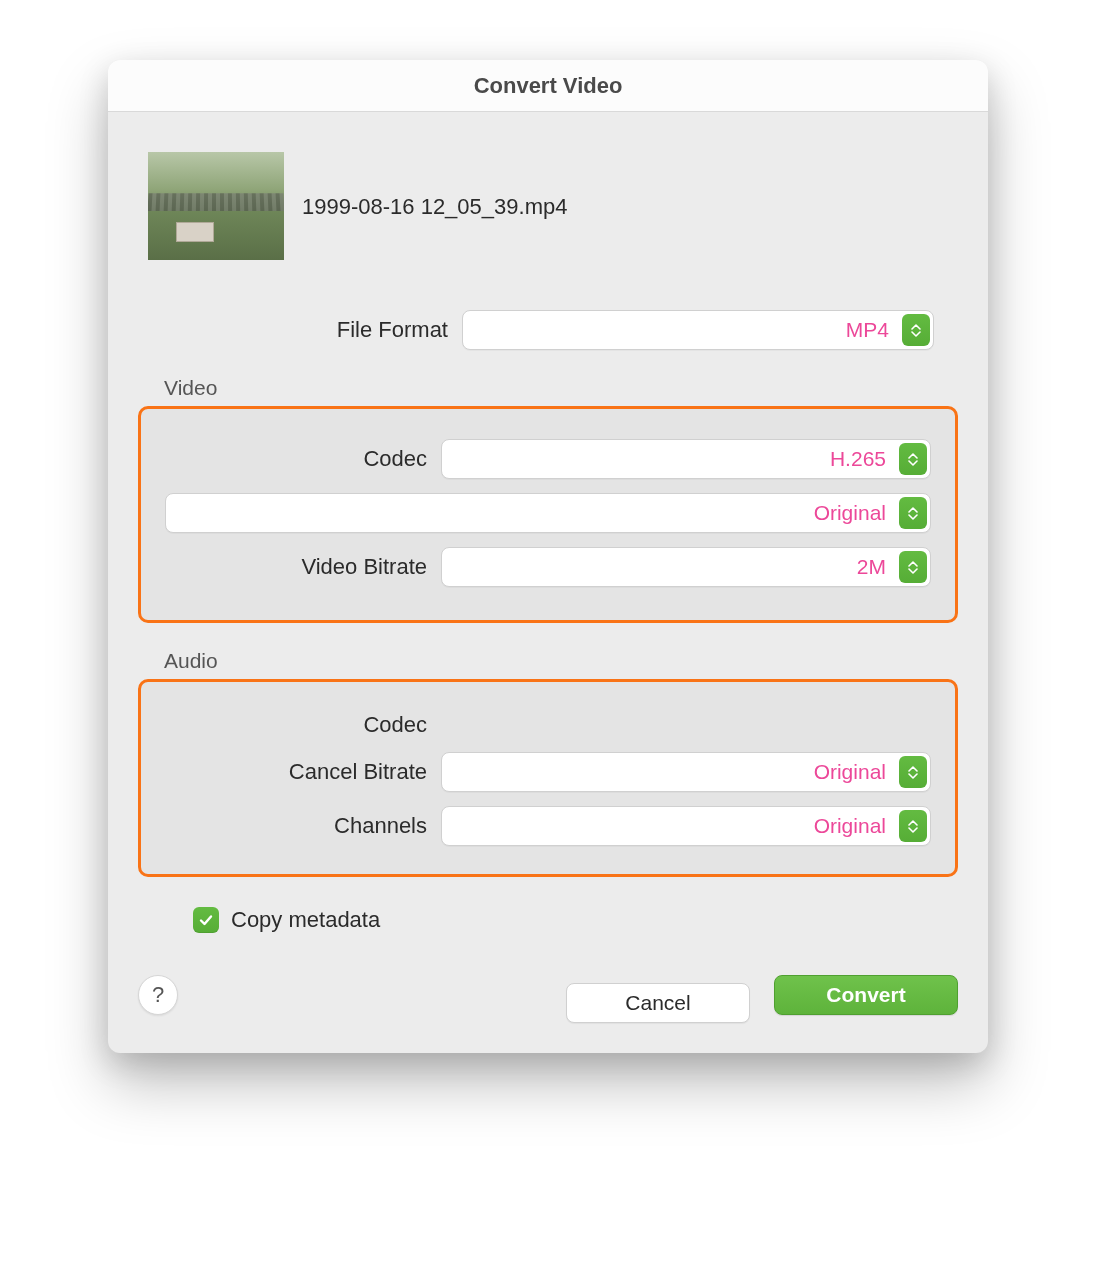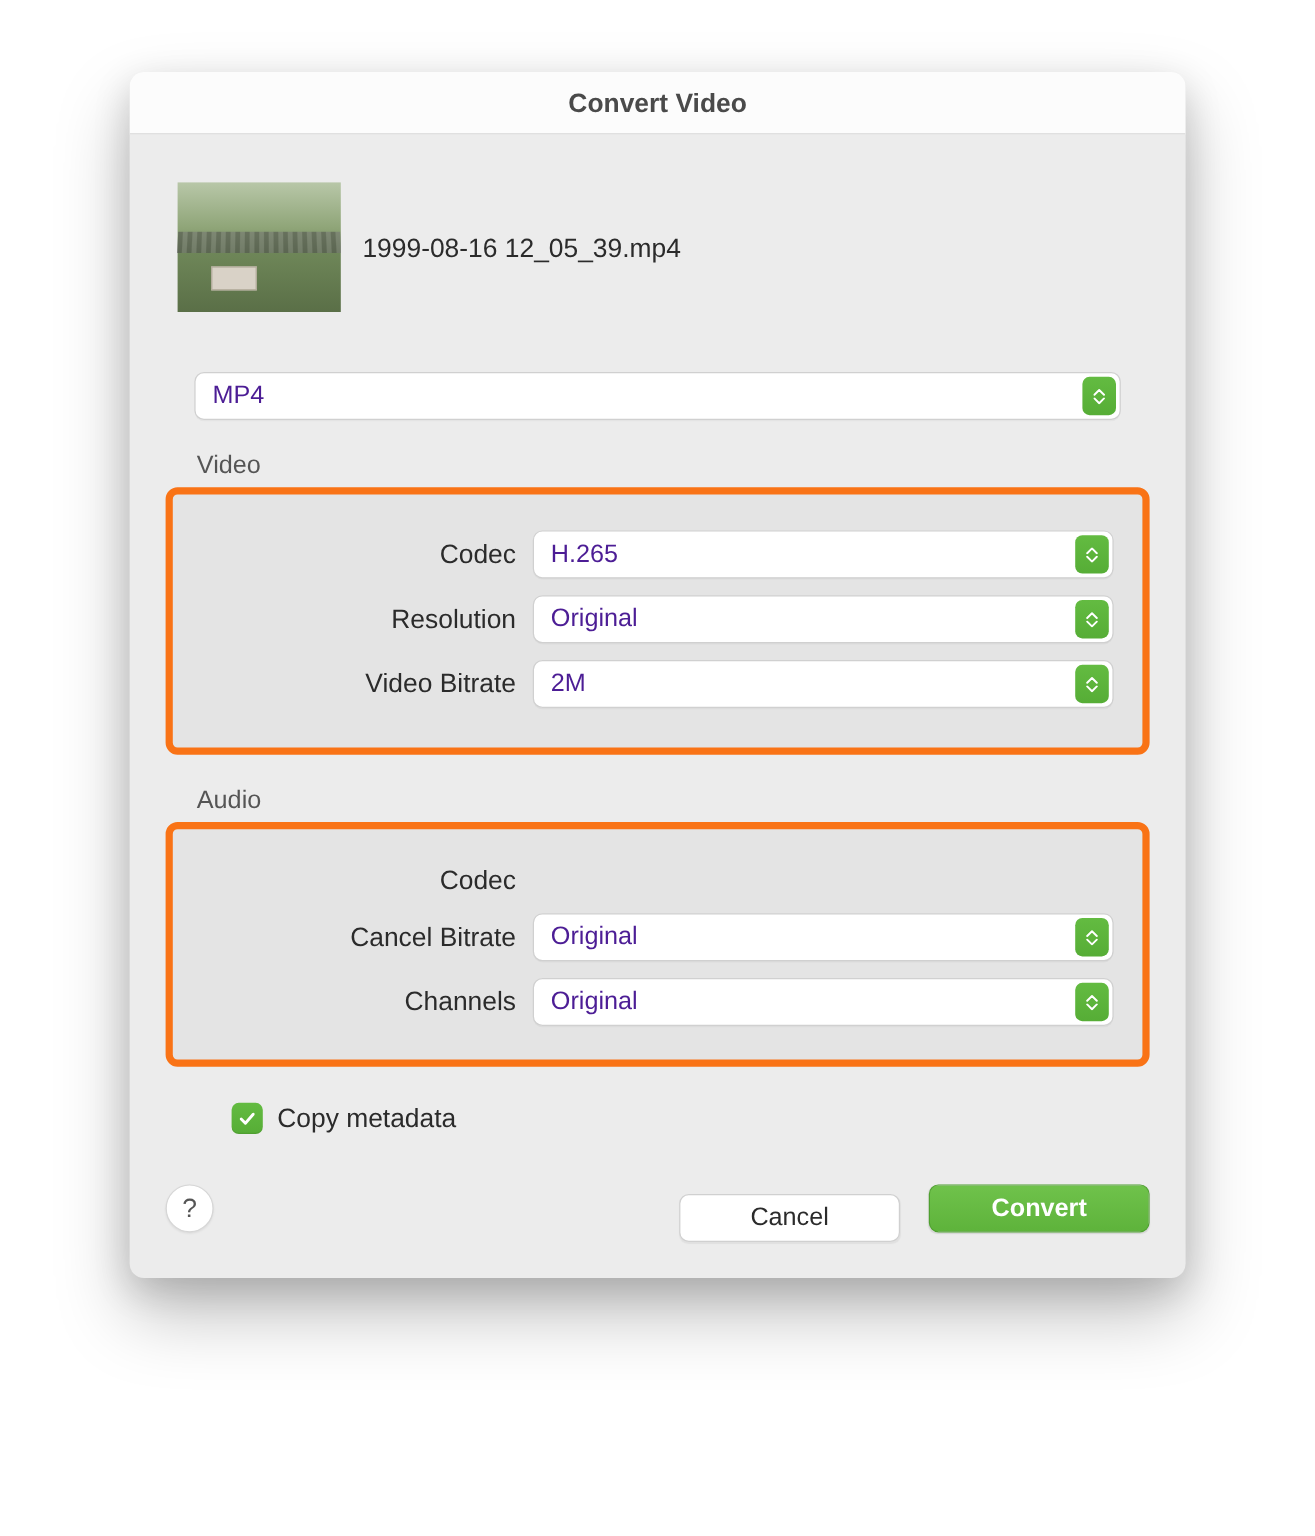--- a/index.html
+++ b/index.html
@@ -87,23 +87,24 @@
     flex: 1;
     position: relative;
     height: 40px;
     background: #ffffff;
     border: 1px solid #d0d0d0;
     border-radius: 8px;
     display: flex;
     align-items: center;
     padding: 0 44px 0 14px;
     font-size: 21px;
-    color: #4c1d95;
+    color: #ec4899;
     cursor: default;
     box-shadow: 0 1px 0 rgba(0,0,0,0.03);
+    justify-content: flex-end;
   }
   .select .stepper {
     position: absolute;
     right: 3px;
     top: 3px;
     bottom: 3px;
     width: 28px;
     background: linear-gradient(to bottom, #63bb41, #56ad36);
     border-radius: 6px;
     display: flex;
@@ -113,21 +114,21 @@
     gap: 1px;
   }
   .select .stepper svg { display:block; }
   .group-label {
     font-size: 21px;
     color: #555;
     margin: 26px 0 6px 26px;
   }
   .group-box {
     background: #e4e4e4;
-    border: 6px solid #f97316;
+    border: 3px solid #f97316;
     border-radius: 10px;
     padding: 30px 24px 28px 24px;
   }
   .group-box .form-row .label { width: 276px; }
   .top-format { padding: 0 24px; }
   .checkbox-row {
     display: flex;
     align-items: center;
     gap: 12px;
     margin: 30px 0 34px 8px;
@@ -200,20 +201,21 @@
 
   <div class="content">
 
     <div class="file-row">
       <div class="thumb"></div>
       <div class="filename">1999-08-16 12_05_39.mp4</div>
     </div>
 
     <div class="top-format">
       <div class="form-row">
+        <div class="label">File Format</div>
         <div class="select">
           <span>MP4</span>
           <span class="stepper">
             <svg width="10" height="6" viewBox="0 0 10 6">
                 <path d="M1 5 L5 1 L9 5" stroke="#fff" stroke-width="1.6" fill="none" stroke-linecap="round" stroke-linejoin="round"></path>
               </svg>
             <svg width="10" height="6" viewBox="0 0 10 6">
                 <path d="M1 1 L5 5 L9 1" stroke="#fff" stroke-width="1.6" fill="none" stroke-linecap="round" stroke-linejoin="round"></path>
               </svg>
           </span>
@@ -231,21 +233,20 @@
             <svg width="10" height="6" viewBox="0 0 10 6">
                 <path d="M1 5 L5 1 L9 5" stroke="#fff" stroke-width="1.6" fill="none" stroke-linecap="round" stroke-linejoin="round"></path>
               </svg>
             <svg width="10" height="6" viewBox="0 0 10 6">
                 <path d="M1 1 L5 5 L9 1" stroke="#fff" stroke-width="1.6" fill="none" stroke-linecap="round" stroke-linejoin="round"></path>
               </svg>
           </span>
         </div>
       </div>
       <div class="form-row">
-        <div class="label">Resolution</div>
         <div class="select">
           <span>Original</span>
           <span class="stepper">
             <svg width="10" height="6" viewBox="0 0 10 6">
                 <path d="M1 5 L5 1 L9 5" stroke="#fff" stroke-width="1.6" fill="none" stroke-linecap="round" stroke-linejoin="round"></path>
               </svg>
             <svg width="10" height="6" viewBox="0 0 10 6">
                 <path d="M1 1 L5 5 L9 1" stroke="#fff" stroke-width="1.6" fill="none" stroke-linecap="round" stroke-linejoin="round"></path>
               </svg>
           </span>

